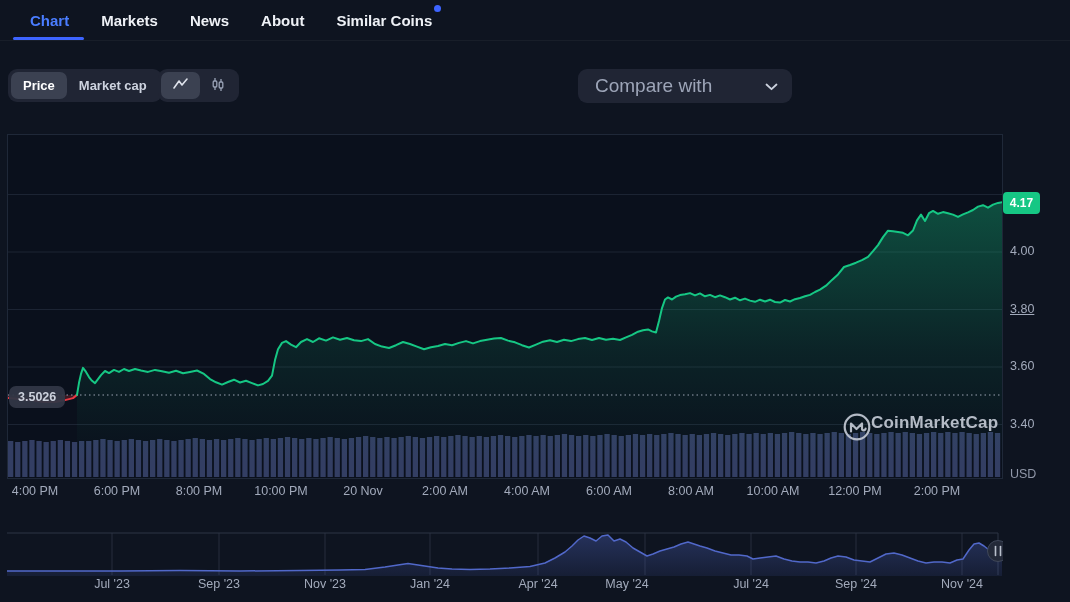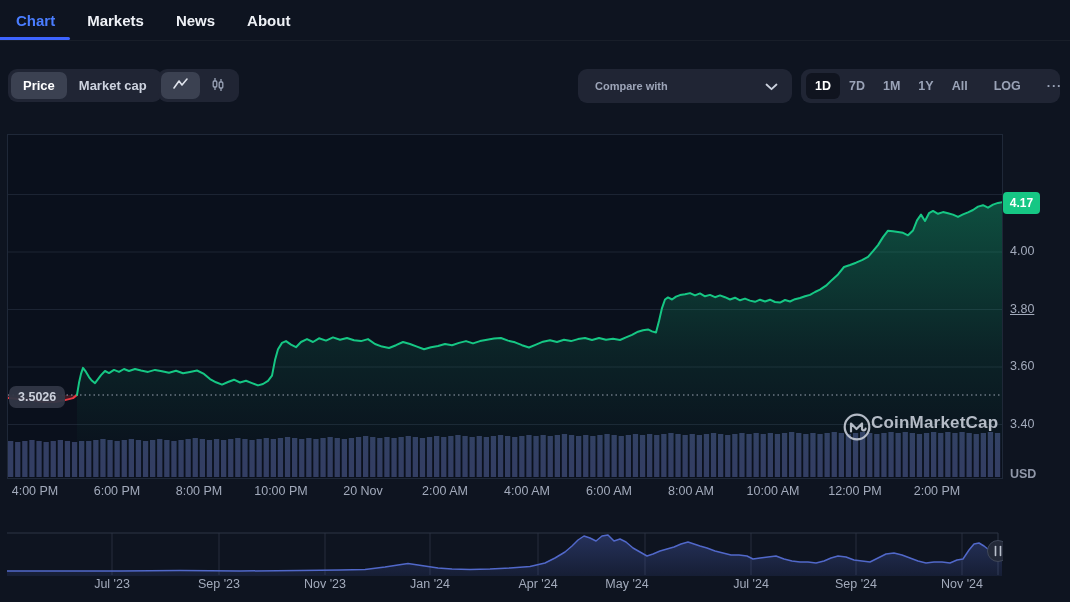--- a/index.html
+++ b/index.html
@@ -1,43 +1,43 @@
 <!DOCTYPE html>
 <html><head>
 <meta charset="utf-8">
 <style>
   * { margin:0; padding:0; box-sizing:border-box; }
   html,body { width:1070px; height:602px; overflow:hidden; }
   body { background:#0e1420; font-family:"Liberation Sans", sans-serif; color:#eef1f6; position:relative; }
 
   
-  .tabbar { position:absolute; left:0; top:0; width:1070px; height:41px; display:flex; align-items:stretch; padding-left:16px; border-bottom:1px solid rgba(255,255,255,0.045); }
+  .tabbar { position:absolute; left:0; top:0; width:1070px; height:41px; display:flex; align-items:stretch; padding-left:30px; border-bottom:1px solid rgba(255,255,255,0.045); }
   .tab { position:relative; display:flex; align-items:center; margin-right:32px; font-size:15px; font-weight:700; color:#eef1f6; cursor:pointer; }
   .tab.active { color:#4a7dff; }
   .tab.active::after { content:""; position:absolute; left:-17px; right:-15px; bottom:0; height:3px; background:#3d64ff; border-radius:2px; }
   .tab .dot { position:absolute; right:-9px; top:5px; width:7px; height:7px; border-radius:50%; background:#3d64ff; }
 
   
   .toolbar { position:absolute; left:0; top:69px; width:1070px; height:34px; }
   .seg-group { position:absolute; top:0; height:33px; background:#202534; border-radius:9px; display:flex; align-items:center; padding:3px; }
   .seg { height:27px; display:flex; align-items:center; padding:0 12px; border-radius:7px; font-size:13px; font-weight:700; color:#cdd3df; cursor:pointer; }
   .seg.selected { background:#3b4151; color:#fff; }
   .icon-seg { padding:0 11px; }
   .dd { position:absolute; left:578px; top:0; width:214px; height:34px; background:#202534; border-radius:9px; display:flex; align-items:center; justify-content:space-between; padding:0 14px 0 17px; cursor:pointer; }
-  .dd-label { font-size:11px; font-weight:700; color:#9da5b8; }
+  .dd-label { font-size:19px; font-weight:400; color:#9da5b8; }
   .ranges { position:absolute; left:801px; top:0; width:259px; height:34px; background:#202534; border-radius:9px; display:flex; align-items:center; padding:0 5px; }
   .rng { height:26px; display:flex; align-items:center; padding:0 9px; border-radius:6px; font-size:12.5px; font-weight:700; color:#9aa3b7; cursor:pointer; }
   .rng.selected { background:#10141f; color:#ffffff; }
   .vsep { width:1px; height:15px; background:#3a4152; margin:0 4px; }
 
   
   .chart-wrap { position:absolute; left:7px; top:134px; width:996px; height:345px; border:1px solid #1f2838; background:#0a101c; }
   .chart-wrap svg { display:block; }
   .ylab { position:absolute; left:1010px; width:48px; font-size:12.5px; color:#a2aabb; }
-  .usd-lab { position:absolute; left:1010px; font-size:12.5px; font-weight:700; color:#9097a8; }
+  .usd-lab { position:absolute; left:1010px; font-size:12.5px; font-weight:400; color:#9097a8; }
   .price-badge { position:absolute; left:1003px; top:192px; min-width:37px; height:22px; background:#16c784; color:#ffffff; border-radius:4px; font-size:12px; font-weight:700; display:flex; align-items:center; justify-content:center; padding:0 5px; }
   .prev-pill { position:absolute; left:9px; top:386px; height:22px; background:rgba(50,55,70,0.95); border-radius:7px; font-size:12.5px; font-weight:600; color:#ccd1dc; display:flex; align-items:center; padding:0 9px; }
   .xlabs { position:absolute; left:0; top:484px; width:1070px; height:16px; }
   .xlab { position:absolute; transform:translateX(-50%); font-size:12.5px; color:#a2aabb; white-space:nowrap; }
 
   
   .watermark { position:absolute; left:843px; top:413px; display:flex; align-items:flex-start; opacity:0.92; }
   .wm-text { font-size:17px; font-weight:700; color:#c3c9d4; letter-spacing:0.2px; }
 
   
@@ -52,20 +52,24 @@
       <span>Chart</span>
     </div>
     <div class="tab">
       <span>Markets</span>
     </div>
     <div class="tab">
       <span>News</span>
     </div>
     <div class="tab">
       <span>About</span>
+    </div>
+    <div class="tab">
+      <span>Similar Coins</span>
+      <span class="dot"></span>
     </div>
   </nav>
 
 <div class="toolbar">
   <div class="seg-group" style="left:8px;">
     <div class="seg selected">Price</div>
     <div class="seg">Market cap</div>
   </div>
   <div class="seg-group" style="left:158px;">
     <div class="seg icon-seg selected">
@@ -91,31 +95,20 @@
     </div>
   </div>
   <div class="dd">
     <span class="dd-label">Compare with</span>
     <span>
       <svg width="13" height="8" viewBox="0 0 13 8">
           <polyline points="1.5,1.5 6.5,6.2 11.5,1.5" fill="none" stroke="#ccd2de" stroke-width="1.8" stroke-linecap="round" stroke-linejoin="round"></polyline>
         </svg>
     </span>
   </div>
-  <div class="ranges" id="ranges">
-      <div class="rng selected">1D</div>
-      <div class="rng">7D</div>
-      <div class="rng">1M</div>
-      <div class="rng">1Y</div>
-      <div class="rng">All</div>
-      <div class="vsep"></div>
-      <div class="rng">LOG</div>
-      <div class="vsep"></div>
-      <div class="rng" style="letter-spacing: 1px;">···</div>
-    </div>
 </div>
 
 <div class="chart-wrap">
   <svg id="mainsvg" width="994" height="343" viewBox="0 0 994 343">
       <defs>
         <linearGradient id="gg" x1="0" y1="0" x2="0" y2="1">
           <stop offset="0%" stop-color="rgba(22,199,132,0.34)"></stop>
           <stop offset="55%" stop-color="rgba(22,199,132,0.10)"></stop>
           <stop offset="95%" stop-color="rgba(22,199,132,0)"></stop>
         </linearGradient>

